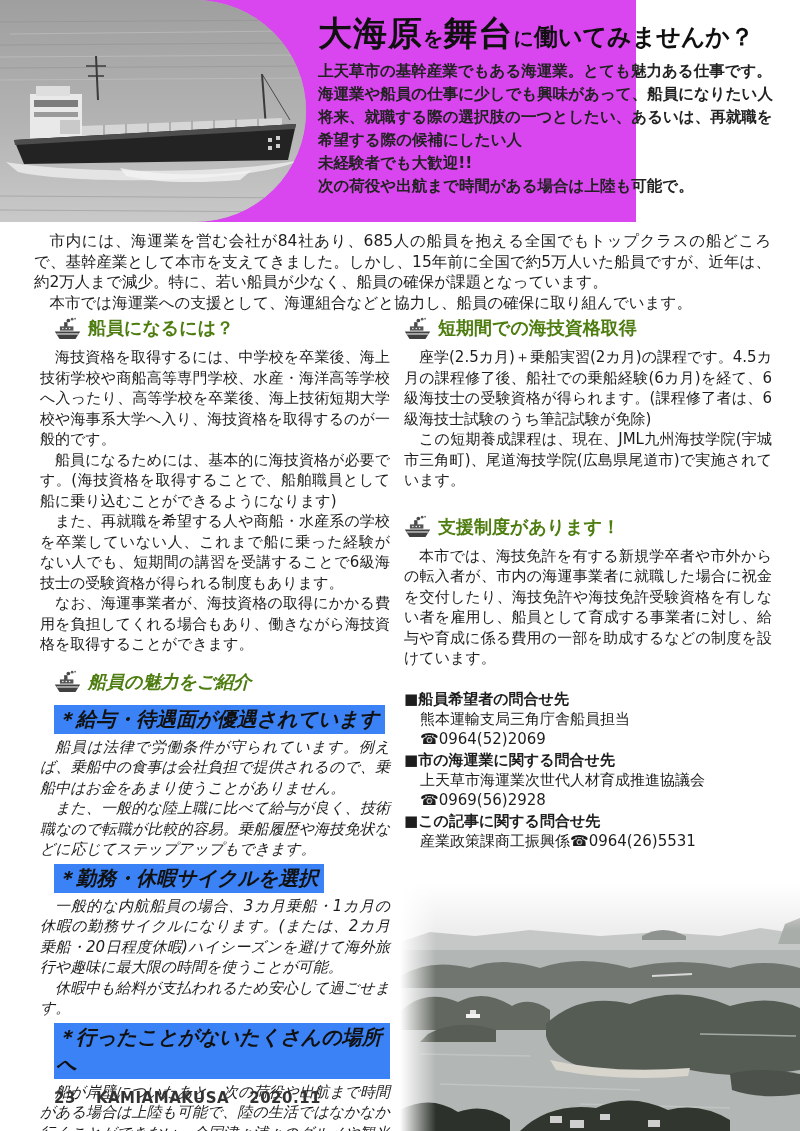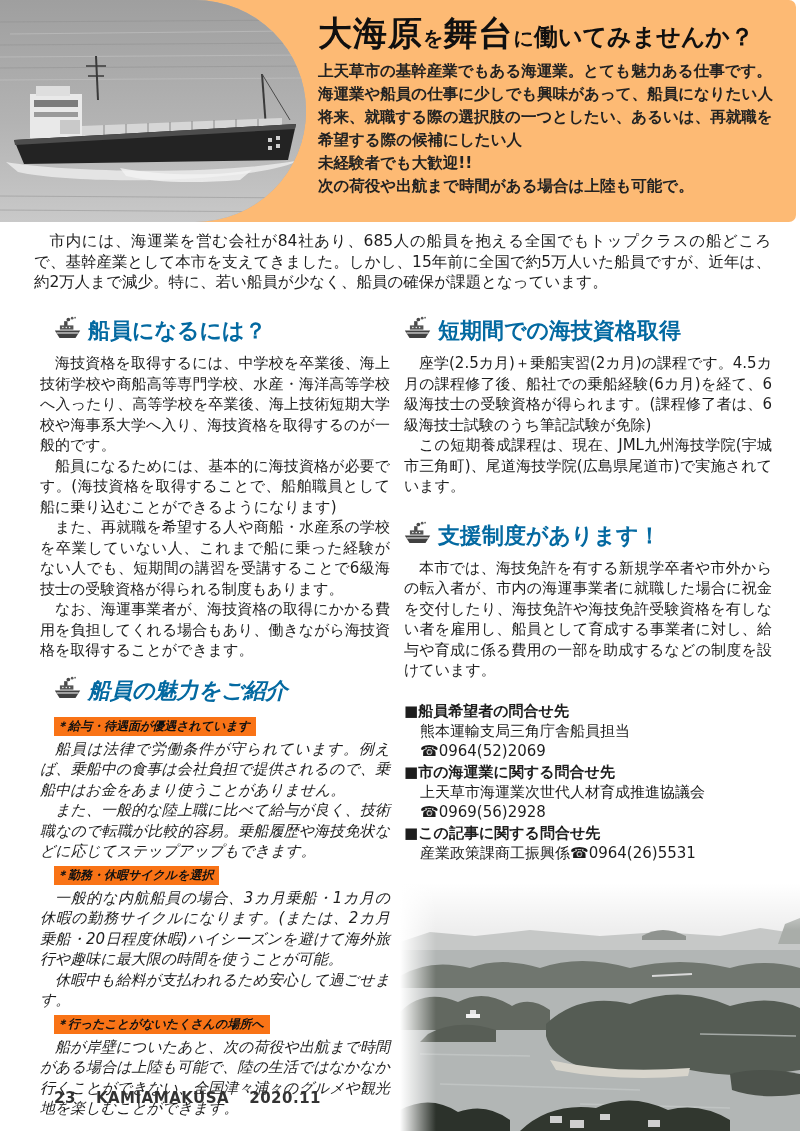--- a/index.html
+++ b/index.html
@@ -3,21 +3,21 @@
 <meta charset="utf-8">
 <style>
   html,body { margin:0; padding:0; background:#fff; }
   .page {
     position:relative; width:800px; height:1131px; overflow:hidden;
     background:#ffffff; color:#1d1d1d;
     font-family:"DejaVu Sans","Liberation Sans",sans-serif;
   }
 
   
-  .hero { position:absolute; top:0; left:0; width:796px; height:222px; background:#fdba74;border-radius:7px; }
+  .hero { position:absolute; top:0; left:0; width:636px; height:222px; background:#d946ef; }
   .hero-photo {
     position:absolute; top:0; left:0; width:306px; height:222px;
     border-radius:0 118px 118px 0; overflow:hidden; background:#adadad;
   }
   .hero-photo svg { display:block; }
   .hero-text { position:absolute; left:318px; top:16px; width:474px; }
   .hero-title { margin:0 0 8px 0; font-weight:bold; color:#101010; line-height:1.05; white-space:nowrap; }
   .t-big { font-size:34px; letter-spacing:1px; }
   .t-sm  { font-size:20px; }
   .t-mid { font-size:24px; }
@@ -26,31 +26,31 @@
   
   .lead { position:absolute; top:231px; left:34px; width:737px; font-size:15.5px; line-height:20.5px; text-align:justify; }
   .lead p { margin:0; text-indent:1em; }
 
   
   .col { position:absolute; top:316px; }
   .col-left  { left:40px;  width:350px; }
   .col-right { left:404px; width:368px; }
 
   .sec-h {
-    display:flex; align-items:flex-start; gap:7px;
-    margin:0 0 7px 0; font-size:22px; font-weight:bold; color:#0369a1; white-space:nowrap;
+    display:flex; align-items:center; gap:7px;
+    margin:0 0 7px 0; font-size:18px; font-weight:bold; color:#4d7c0f; white-space:nowrap;
   }
   .col-left .sec-h { margin-left:14px; }
   .ship-ico { flex:0 0 auto; display:inline-flex; }
   .body-text p { margin:0; font-size:15px; line-height:20.5px; text-align:justify; text-indent:1em; }
   .sec-gap { margin-top:15px;font-style:italic; }
 
   .subhead {
-    display:inline-block; background:#f97316; color:#111;
-    font-size:12px; font-weight:bold; padding:1px 6px 1px 2px; margin:4px 0 3px 14px;
+    display:inline-block; background:#3b82f6; color:#111;
+    font-size:20px; font-weight:bold; padding:1px 6px 1px 2px; margin:4px 0 3px 14px;
   }
 
   
   .contacts { margin-top:20px; font-size:15px; line-height:20px; }
   .contact-h { font-weight:bold; margin-top:1px; }
   .contact-l { padding-left:16px; }
 
   
   .islands { position:absolute; left:400px; top:884px; width:400px; height:247px; }
   .islands svg { display:block; }
@@ -138,20 +138,21 @@
         <div>将来、就職する際の選択肢の一つとしたい、あるいは、再就職を</div>
         <div>希望する際の候補にしたい人</div>
         <div>未経験者でも大歓迎!!</div>
         <div>次の荷役や出航まで時間がある場合は上陸も可能で。</div>
       </div>
     </div>
   </header>
 
   <div class="lead">
     <p>市内には、海運業を営む会社が84社あり、685人の船員を抱える全国でもトップクラスの船どころで、基幹産業として本市を支えてきました。しかし、15年前に全国で約5万人いた船員ですが、近年は、約2万人まで減少。特に、若い船員が少なく、船員の確保が課題となっています。</p>
+    <p>本市では海運業への支援として、海運組合などと協力し、船員の確保に取り組んでいます。</p>
   </div>
 
   <div class="col col-left">
 
     <section>
       <h2 class="sec-h">
         <span class="ship-ico">
           <svg width="27" height="23" viewBox="0 0 32 27">
             <circle cx="17" cy="4" r="2.2" fill="#4a4a4a"></circle>
               <circle cx="21.5" cy="2.5" r="1.6" fill="#5a5a5a"></circle>

